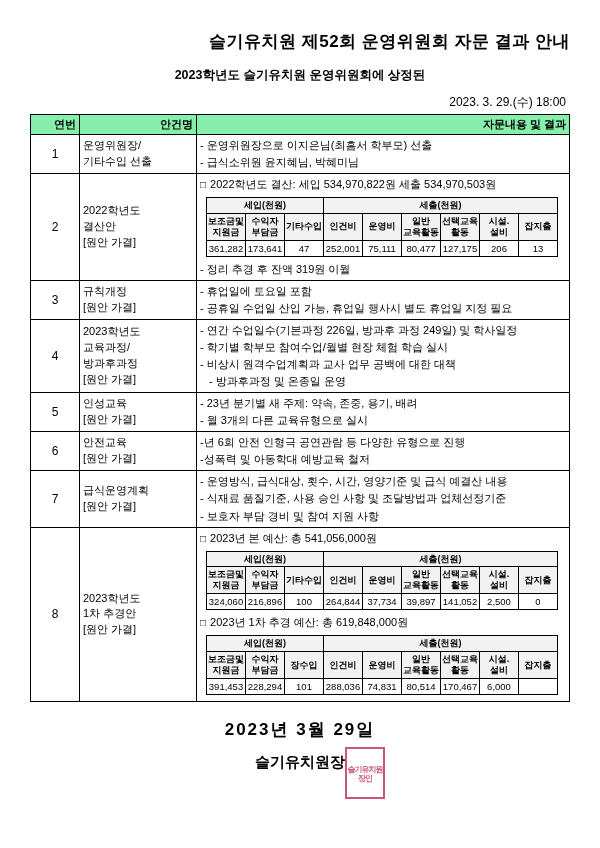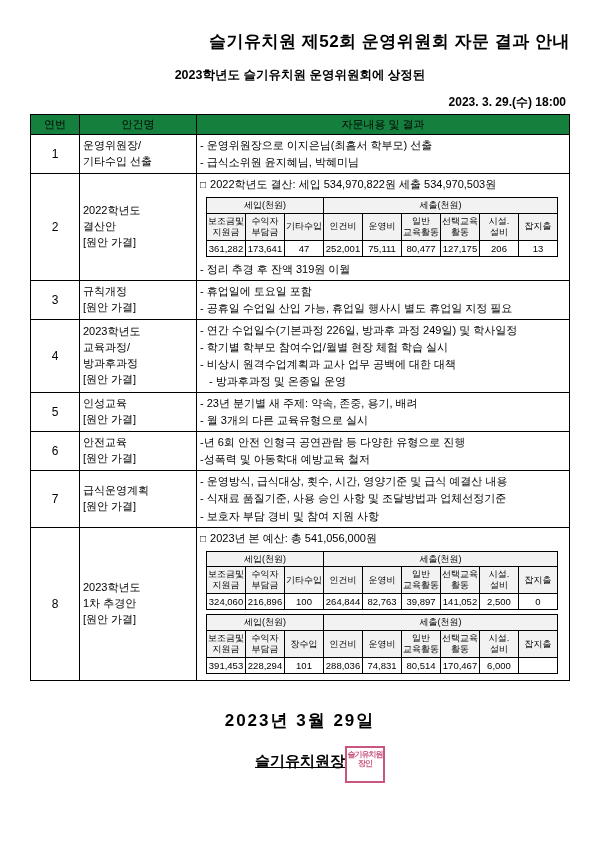--- a/index.html
+++ b/index.html
@@ -32,41 +32,41 @@
   }
   .intro-line {
     text-align: center;
     font-size: 12.5px;
     font-weight: bold;
     margin-bottom: 7px;
   }
   .date-line {
     text-align: right;
     font-size: 12px;
-    font-weight: bold;
+    font-weight: normal;
     margin-top: 10px;
     margin-bottom: 3px;
     padding-right: 4px;
   }
   table.main {
     width: 100%;
     border-collapse: collapse;
     table-layout: fixed;
   }
   table.main > tbody > tr > td,
   table.main > tbody > tr > th {
     border: 1px solid #000;
     vertical-align: middle;
     padding: 2px 3px;
   }
   .hdr {
-    text-align: center;
+    text-align: right;
     font-size: 11px;
-    font-weight: normal;
-    background: #15803d;
+    font-weight: bold;
+    background: #86efac;
     padding: 3px 2px;
   }
   .col-no { width: 42px; }
   .col-name { width: 110px; }
   .cell-no {
     text-align: center;
     font-size: 12px;
   }
   .cell-name {
     font-size: 11px;
@@ -97,57 +97,56 @@
   }
   table.inner td, table.inner th {
     border: 1px solid #000;
     font-size: 9px;
     text-align: center;
     padding: 2px 1px;
     line-height: 1.2;
     word-break: keep-all;
   }
   table.inner th {
-    font-weight: normal;
+    font-weight: bold;
     background: #f2f2f2;
   }
   table.inner td.num {
     font-size: 9.5px;
   }
   .sign-date {
     text-align: center;
     font-size: 17px;
     font-weight: bold;
     letter-spacing: 2px;
-    margin-top: 28px;
+    margin-top: 16px;
   }
   .sign-name {
     text-align: center;
     font-size: 15px;
     font-weight: bold;
-    margin-top: 20px;
+    margin-top: 12px;
     position: relative;
-    text-decoration: underline;
   }
   .stamp {
     position: absolute;
     left: 50%;
     margin-left: 45px;
     top: -6px;
     width: 40px;
-    height: 37px;
+    height: 52px;
     border: 2px solid #c0396b;
     box-sizing: border-box;
     color: #c0396b;
     font-size: 8px;
     line-height: 1.05;
     letter-spacing: -1px;
     overflow: hidden;
     text-align: center;
-    padding-top: 3px;
+    padding-top: 17px;
     font-weight: bold;
     opacity: 0.85;
   }
 </style>
 </head>
 <body>
 
 <div class="page">
 
   <div class="doc-title">슬기유치원 제52회 운영위원회 자문 결과 안내</div>
@@ -308,28 +307,29 @@
                 <th style="width:11%">일반<br>교육활동</th>
                 <th style="width:11%">선택교육<br>활동</th>
                 <th style="width:12%">시설.설비</th>
                 <th style="width:10%">잡지출</th>
               </tr>
               <tr>
                 <td class="num">324,060</td>
                 <td class="num">216,896</td>
                 <td class="num">100</td>
                 <td class="num">264,844</td>
-                <td class="num">82,763</td>
+                <td class="num">37,734</td>
                 <td class="num">39,897</td>
                 <td class="num">141,052</td>
                 <td class="num">2,500</td>
                 <td class="num">0</td>
               </tr>
             </tbody>
           </table>
+          <div class="ln chk">2023년 1차 추경 예산: 총 619,848,000원</div>
           <table class="inner">
             <tbody>
               <tr>
                 <th colspan="3">세입(천원)</th>
                 <th colspan="6">세출(천원)</th>
               </tr>
               <tr>
                 <th style="width:11%">보조금및<br>지원금</th>
                 <th style="width:10%">수익자<br>부담금</th>
                 <th style="width:10%">장수입</th>

